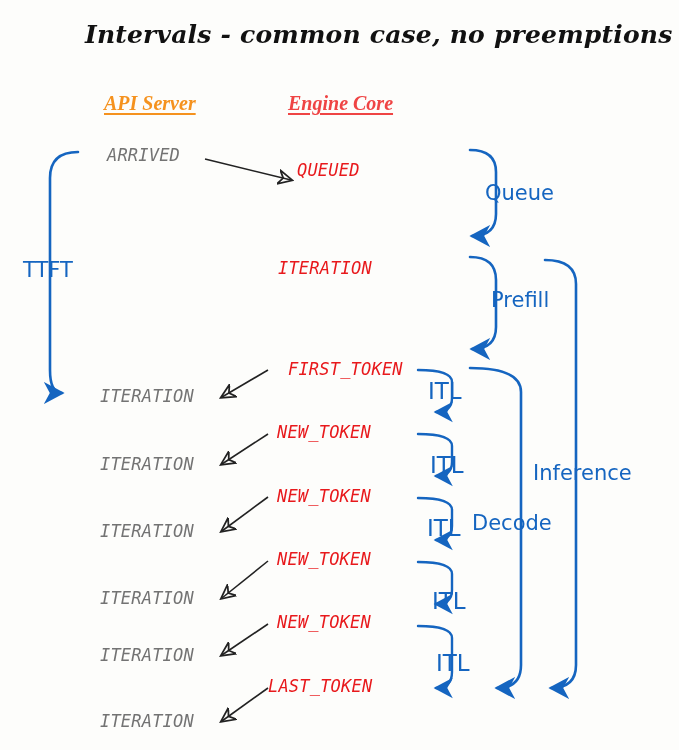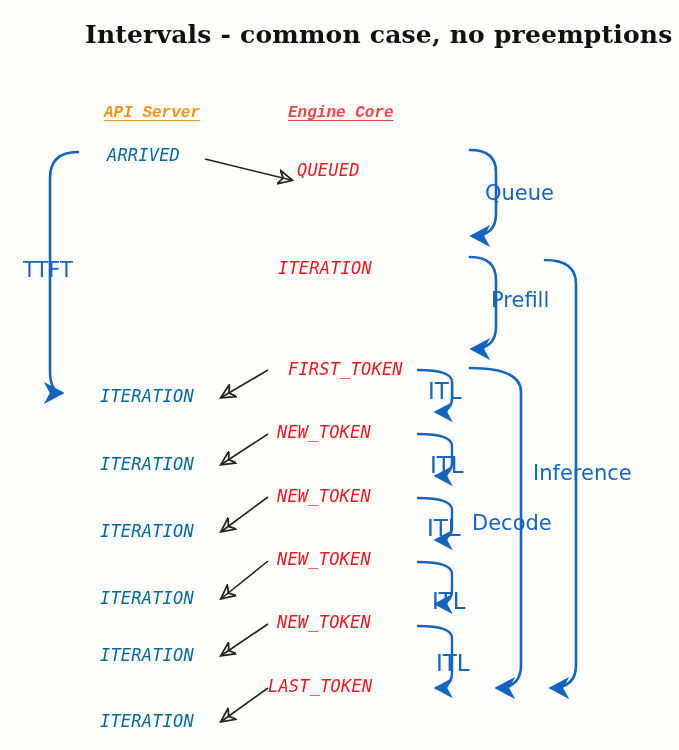--- a/index.html
+++ b/index.html
@@ -9,43 +9,43 @@
     font-family:"DejaVu Sans", sans-serif;
     overflow:hidden;
     position:relative;
   }
   #canvas{position:absolute;left:0;top:0;width:679px;height:750px;}
   .lbl{position:absolute;white-space:nowrap;}
 
   .title{
     font-family:"DejaVu Serif", serif;
     font-weight:bold;
+    font-style:italic;
     font-size:25px;
     color:#111111;
     letter-spacing:0.2px;
   }
   .colhead{
-    font-family:Liberation Mono, monospace;
+    font-family:Liberation Serif, serif;
     font-style:italic;
     font-weight:bold;
-    font-size:16px;
+    font-size:20px;
     text-decoration:underline;
     text-underline-offset:3px;
-    margin-top:12px;
   }
   .colhead.api{color:#F5921E;}
   .colhead.engine{color:#ef4444;}
 
   .state{
     font-family:"DejaVu Sans Mono", monospace;
     font-style:italic;
     font-size:17px;
     letter-spacing:0.2px;
   }
-  .state.orange{color:#0369a1;}
+  .state.orange{color:#737373;}
   .state.red{color:#E8191C;}
 
   .blue{
     color:#1565C0;
     font-family:"DejaVu Sans", sans-serif;
     font-size:21px;
   }
   .blue.small{font-size:23px;}
   svg{position:absolute;left:0;top:0;overflow:visible;}
 </style>

